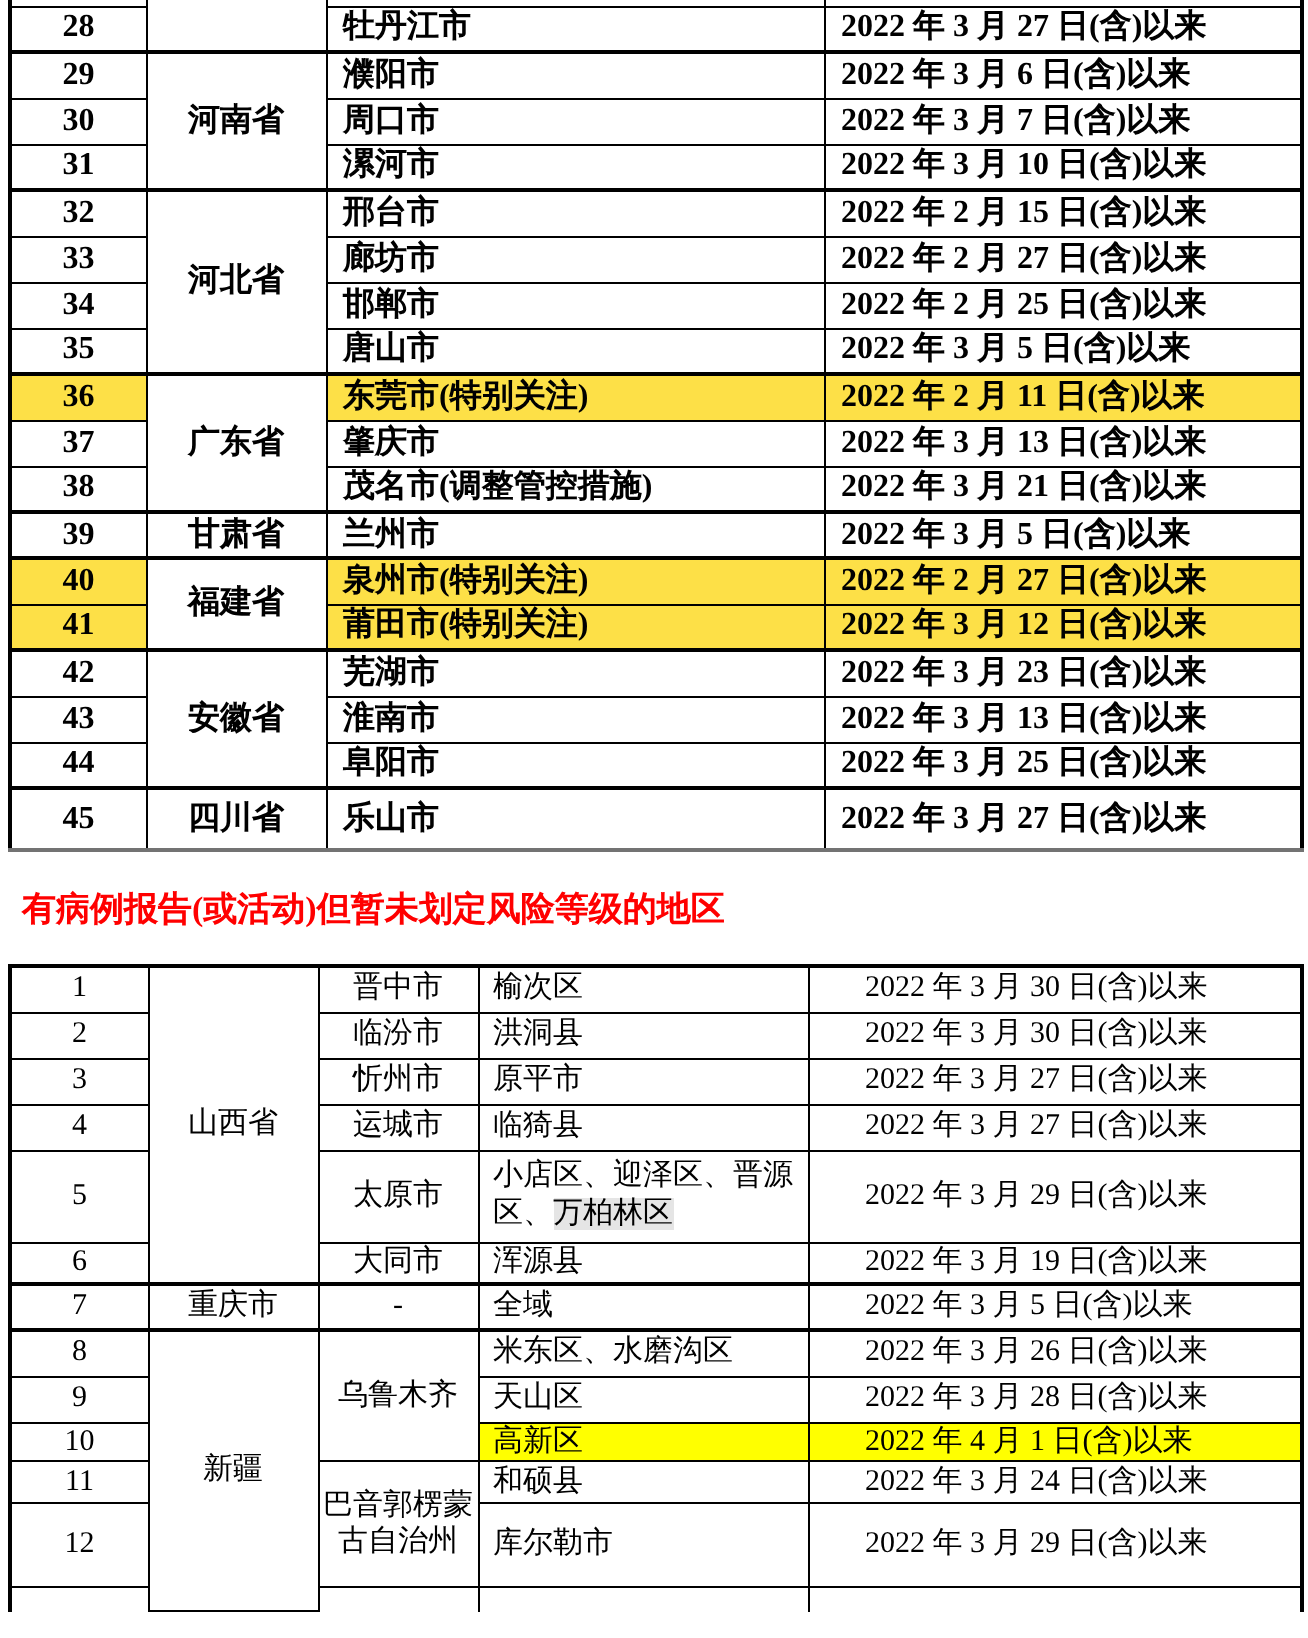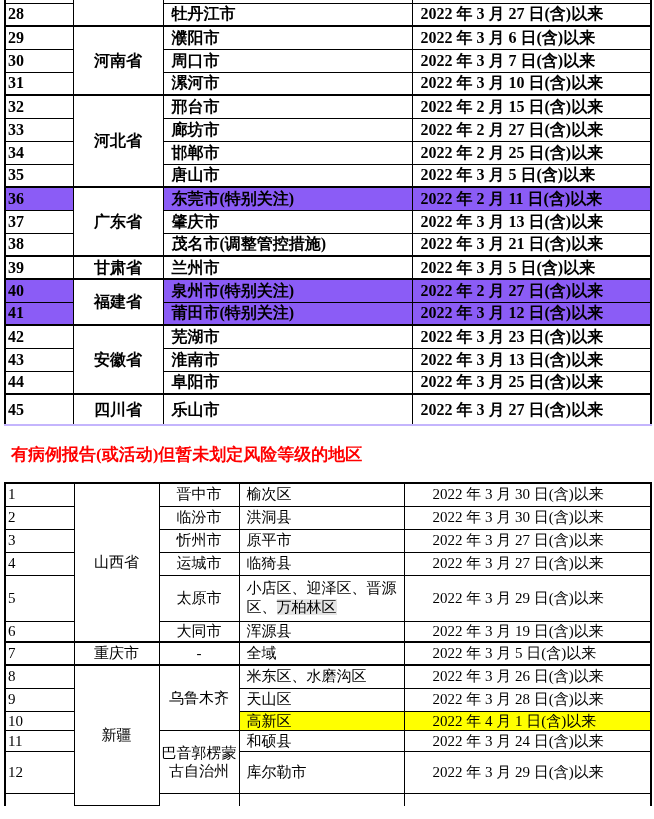--- a/index.html
+++ b/index.html
@@ -24,44 +24,44 @@
     vertical-align: middle;
     line-height: 1.25;
     overflow: hidden;
   }
   
   .t1 { font-weight: bold; font-size: 16px; }
   .t1 tr { height: 23px; }
   .t1 tr.sliver { height: 3px; }
   .t1 tr.sliver td { border-top: none; }
   .t1 tr.h31 { height: 31px; }
-  .t1 tr:last-child td { border-bottom: 2px solid #c4b5fd; }
+  .t1 tr:last-child td { border-bottom: 2px solid #737373; }
   
   .t2 { font-size: 15px; }
   .t2 tr { height: 23px; }
   .t2 tr.first td { border-top: 2px solid #000; }
   .t2 tr.h46 { height: 46px; }
   .t2 tr.h21 { height: 21px; }
   .t2 tr.h16 { height: 16px; }
   .t2 tr.h42 { height: 42px; }
   .t2 tr.partial { height: 12px; }
   .t2 tr.partial td { border-bottom: none; }
   
-  td.num  { text-align: left; border-left: 2px solid #000; }
+  td.num  { text-align: center; border-left: 2px solid #000; }
   td.prov { text-align: center; }
   td.date { border-right: 2px solid #000; font-family: Liberation Serif, serif; }
   .t1 td.city { padding-left: 8px; }
   .t1 td.date { padding-left: 8px; }
   .t2 td.city { text-align: center; }
   .t2 td.district { padding-left: 7px; }
   .t2 td.date { padding-left: 28px; }
   
   tr.gs td { border-top-width: 2px; }
   
-  tr.red td { background: #8b5cf6; }
+  tr.red td { background: #fde047; }
   tr.red td.prov { background: #fff; }
   
   tr.yel td.district, tr.yel td.date { background: #FFFF00; }
   .hl { background: #e5e5e5; }
   
   .section-title {
     height: 56px;
     display: flex;
     align-items: center;
     padding-left: 11px;

